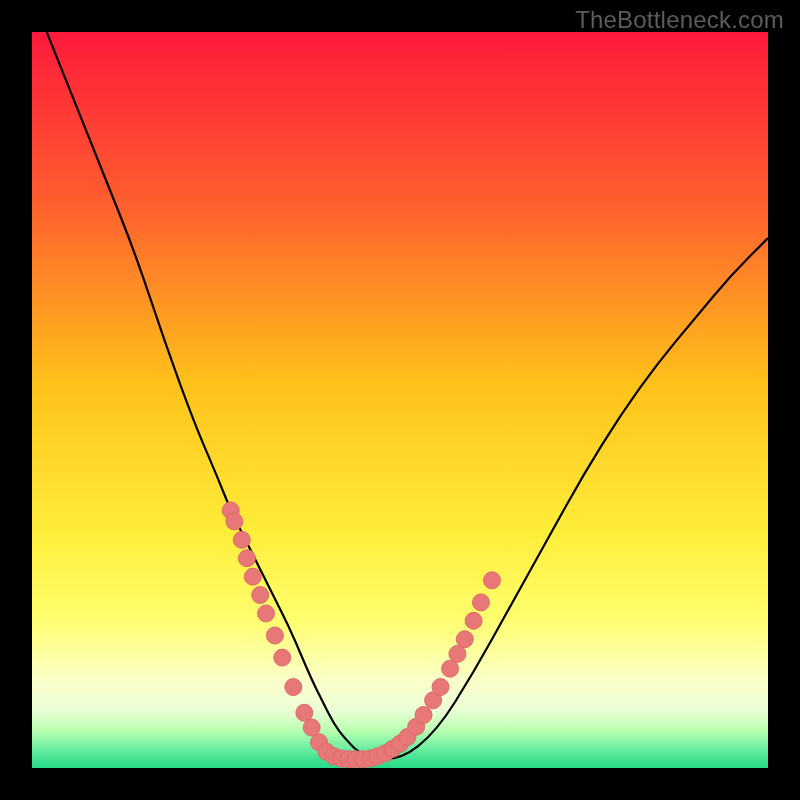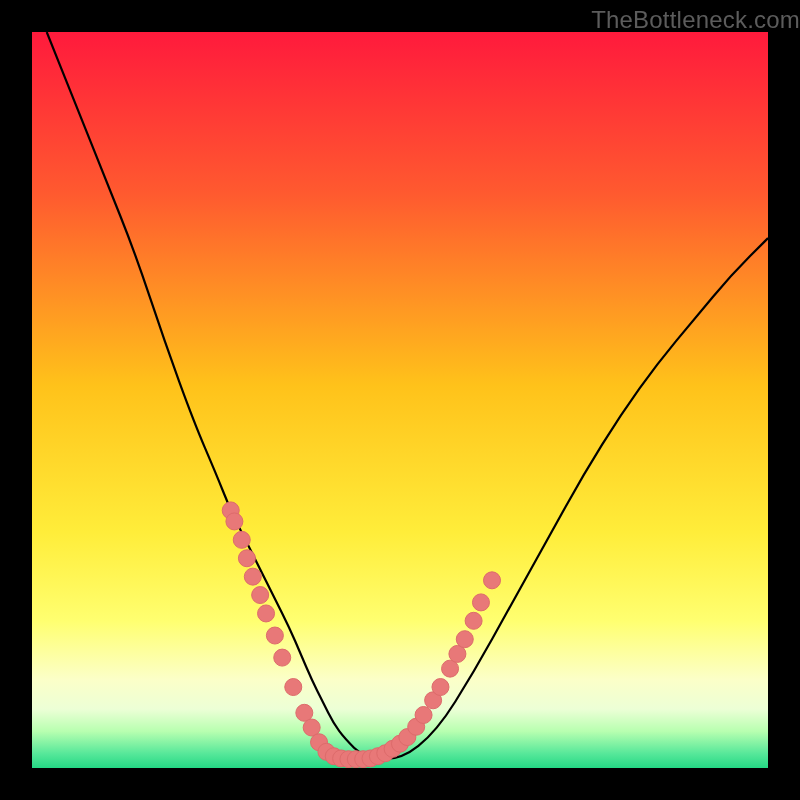--- a/index.html
+++ b/index.html
@@ -25,21 +25,21 @@
     height: 736px;
     overflow: hidden;
   }
   .gradient-bg {
     position: absolute;
     inset: 0;
   }
   .watermark {
     position: absolute;
     top: 6px;
-    right: 0;
+    right: 16px;
     color: #5c5c5c;
     font-size: 24px;
     font-weight: 400;
     letter-spacing: 0.2px;
   }
   svg.curve-layer {
     position: absolute;
     inset: 0;
   }
 </style>

